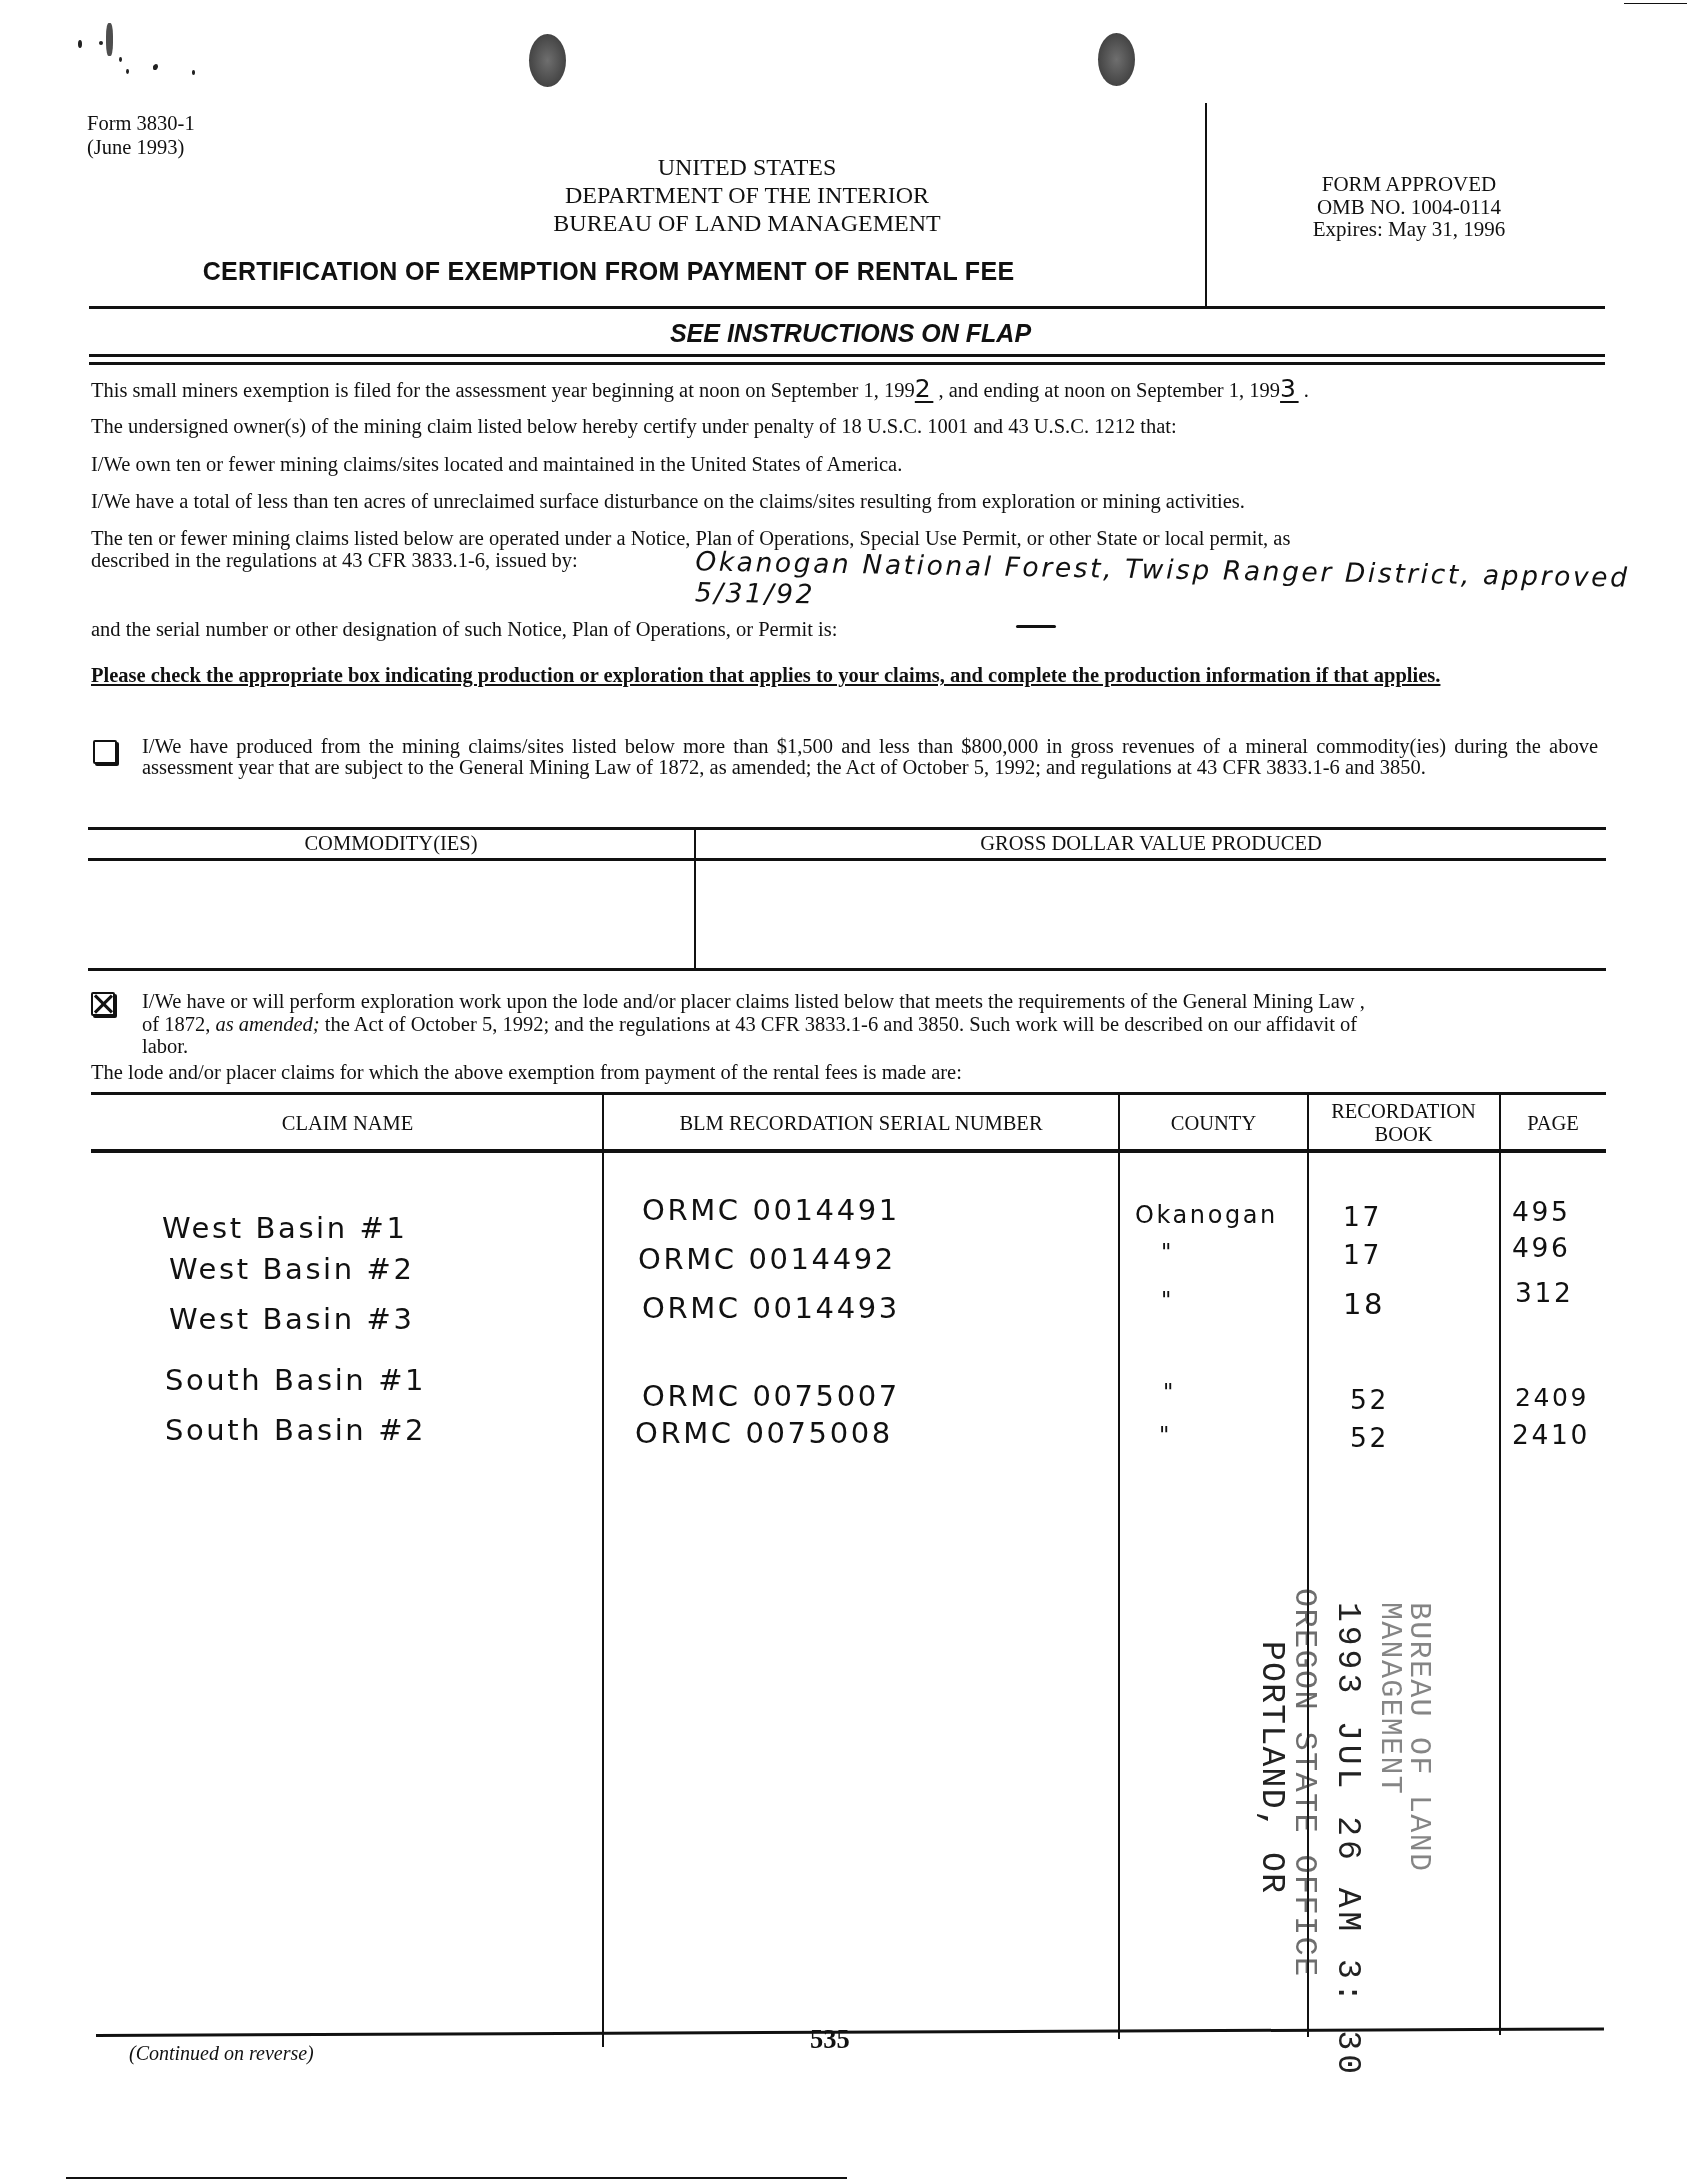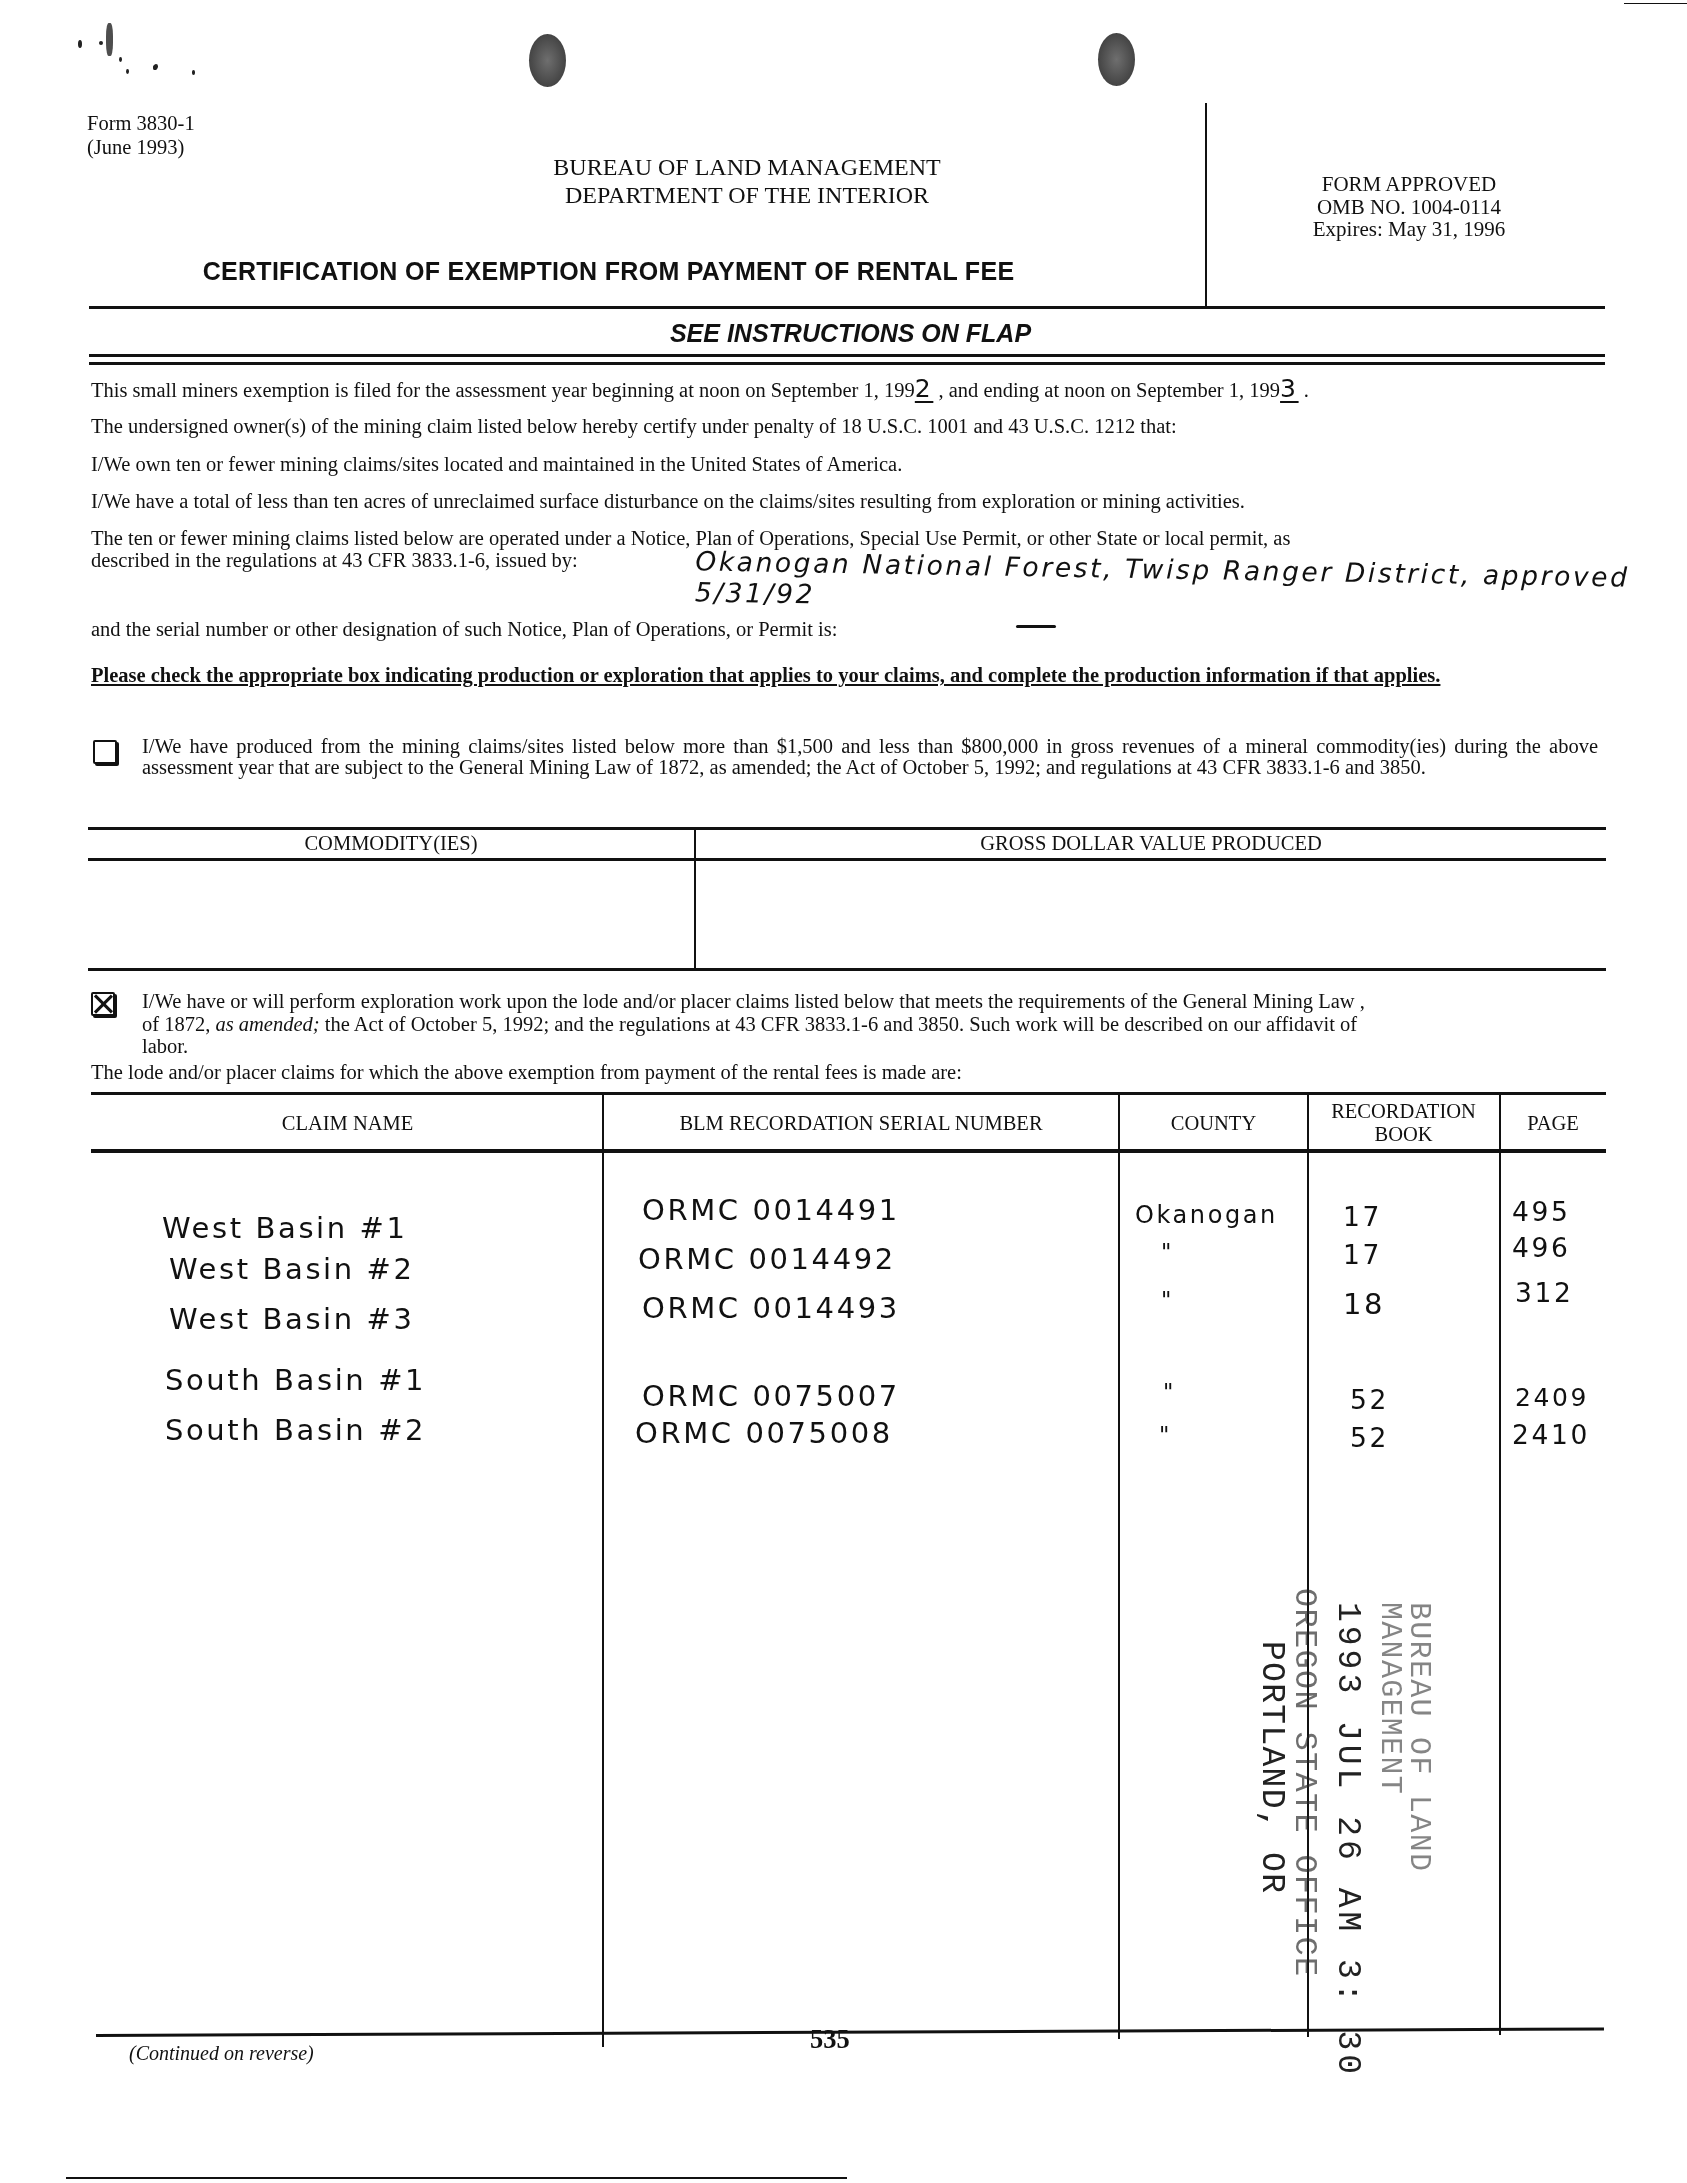--- a/index.html
+++ b/index.html
@@ -72,22 +72,23 @@
 <div class="speck" style="left:153px; top:65px; width:4px; height:5.3px;"></div>
 <div class="speck" style="left:192px; top:70px; width:3.3px; height:4.6px;"></div>
 <div class="speck" style="left:154px; top:64px; width:4px; height:4.6px;"></div>
 <div class="rule" style="left:1624px; top:2.6px; width:63px; height:1.3px;"></div>
 
 <div class="abs form-id">
   <div>Form 3830-1</div>
   <div>(June 1993)</div>
 </div>
 <div class="abs agency">
+  <div>UNITED STATES</div>
+  <div>DEPARTMENT OF THE INTERIOR</div>
   <div>BUREAU OF LAND MANAGEMENT</div>
-  <div>DEPARTMENT OF THE INTERIOR</div>
 </div>
 <div class="abs main-title sans">CERTIFICATION OF EXEMPTION FROM PAYMENT OF RENTAL FEE</div>
 <div class="abs vline-header"></div>
 <div class="abs approval">
   <div>FORM APPROVED</div>
   <div>OMB NO. 1004-0114</div>
   <div>Expires:  May 31, 1996</div>
 </div>
 
 <div class="rule" style="left:89px; top:306px; width:1516px; height:2.6px;"></div>

